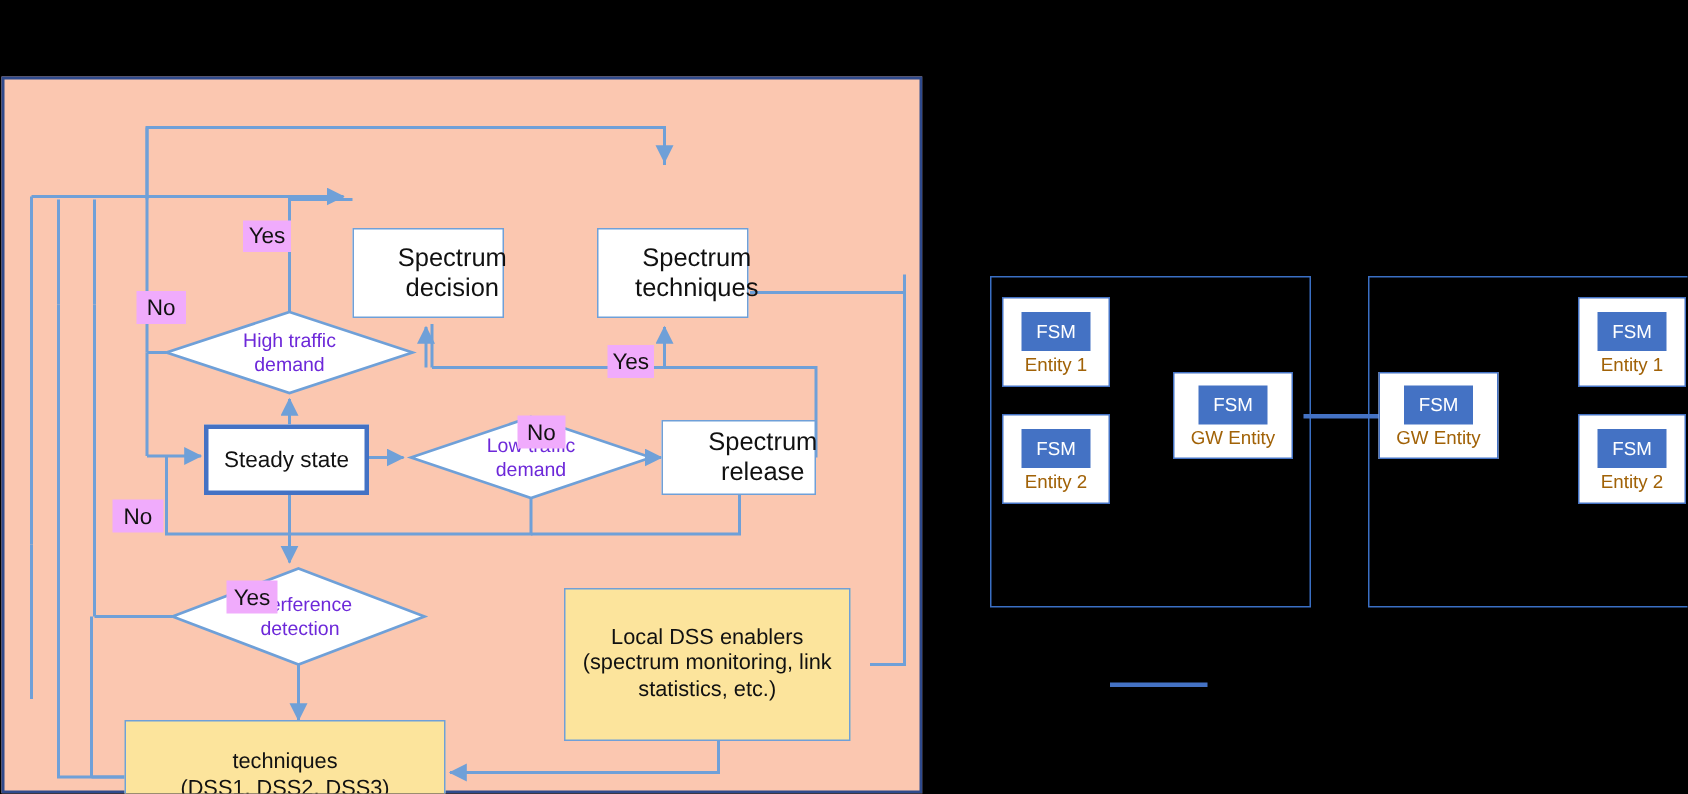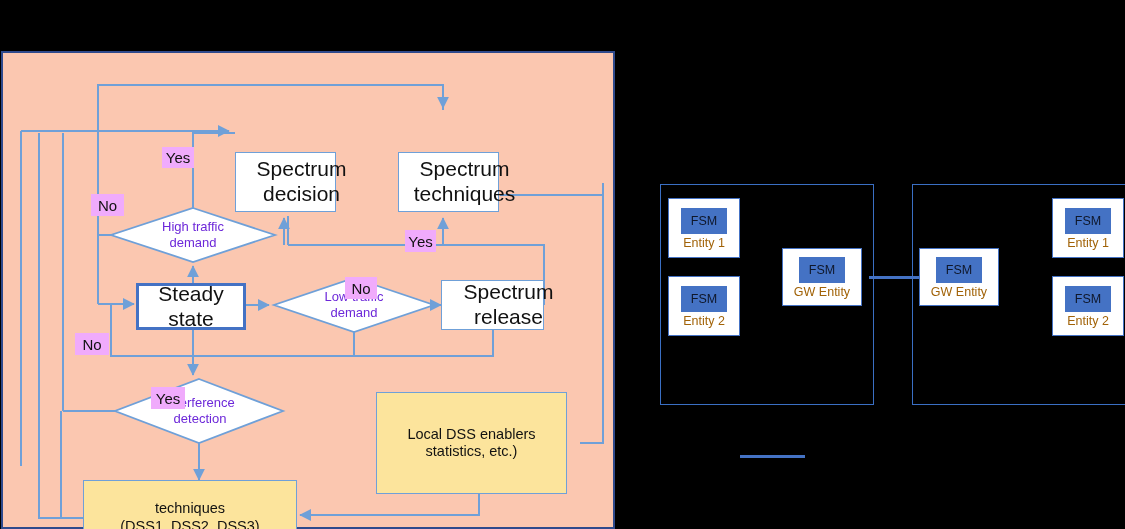--- a/index.html
+++ b/index.html
@@ -6,34 +6,34 @@
   body{width:1125px;height:529px;overflow:hidden;font-family:"Liberation Sans",sans-serif;}
   #stage{position:relative;width:1125px;height:529px;background:#000;}
 
   
   #left-panel{position:absolute;left:1px;top:51px;width:614px;height:478px;
     background:#FBC7B0;border:2px solid #2F4A8C;box-sizing:border-box;}
   #flow-svg{position:absolute;left:0;top:0;width:614px;height:478px;}
 
   .node{position:absolute;box-sizing:border-box;display:flex;align-items:center;
     justify-content:center;text-align:center;color:#111;line-height:1.18;}
-  .rect-white{background:#FFFFFF;border:1.6px solid #6FA0D8;font-size:21px;padding-left:32px;}
-  .rect-strong{background:#FFFFFF;border:3.2px solid #4472C4;font-size:21px;}
+  .rect-white{background:#FFFFFF;border:1.6px solid #6FA0D8;font-size:17px;padding-left:32px;}
+  .rect-strong{background:#FFFFFF;border:3.2px solid #4472C4;font-size:15px;}
   .rect-yellow{background:#FCE49C;border:1.6px solid #6FA0D8;font-size:14.5px;}
   .lbl{background:#f0abfc;border:none;font-size:15px;color:#111;
     display:flex;align-items:center;justify-content:center;position:absolute;}
   .diamond-text{position:absolute;display:flex;align-items:center;justify-content:center;
     text-align:center;font-size:13px;color:#6d28d9;line-height:1.2;pointer-events:none;}
 
   
   #right-panel{position:absolute;left:615px;top:0;width:510px;height:529px;background:#000;}
   .group-box{position:absolute;box-sizing:border-box;border:1.6px solid #3A6FC4;background:transparent;}
   .entity{position:absolute;box-sizing:border-box;background:#FFFFFF;border:1.6px solid #4472C4;
     display:flex;flex-direction:column;align-items:center;justify-content:center;gap:3px;padding-top:2px;}
-  .fsm-chip{background:#4472C4;color:#0f172a;font-size:12.5px;
+  .fsm-chip{background:#4472C4;color:#ffffff;font-size:12.5px;
     display:flex;align-items:center;justify-content:center;}
   .entity-label{color:#a16207;font-size:12.5px;line-height:1;}
   .blue-line{position:absolute;background:#4472C4;}
 </style>
 </head>
 <body>
 
 <div id="stage">
 
   <div id="left-panel">
@@ -141,20 +141,21 @@
       <span>Spectrum</span>
       <span>release</span>
     </div>
 
     <div class="node rect-strong" style="left:133px;top:230px;width:110px;height:47px;">
       <span>Steady state</span>
     </div>
 
     <div class="node rect-yellow" style="left:373px;top:339px;width:191px;height:102px;flex-direction:column;">
       <span>Local DSS enablers</span>
+      <span>(spectrum monitoring, link</span>
       <span>statistics, etc.)</span>
     </div>
 
     <div class="node rect-yellow" style="left:80px;top:427px;width:214px;height:75px;flex-direction:column;">
       <span>techniques</span>
       <span>(DSS1, DSS2, DSS3)</span>
     </div>
 
     <div class="lbl" style="left:159px;top:94px;width:32px;height:21px;">Yes</div>
     <div class="lbl" style="left:88px;top:141px;width:33px;height:22px;">No</div>

